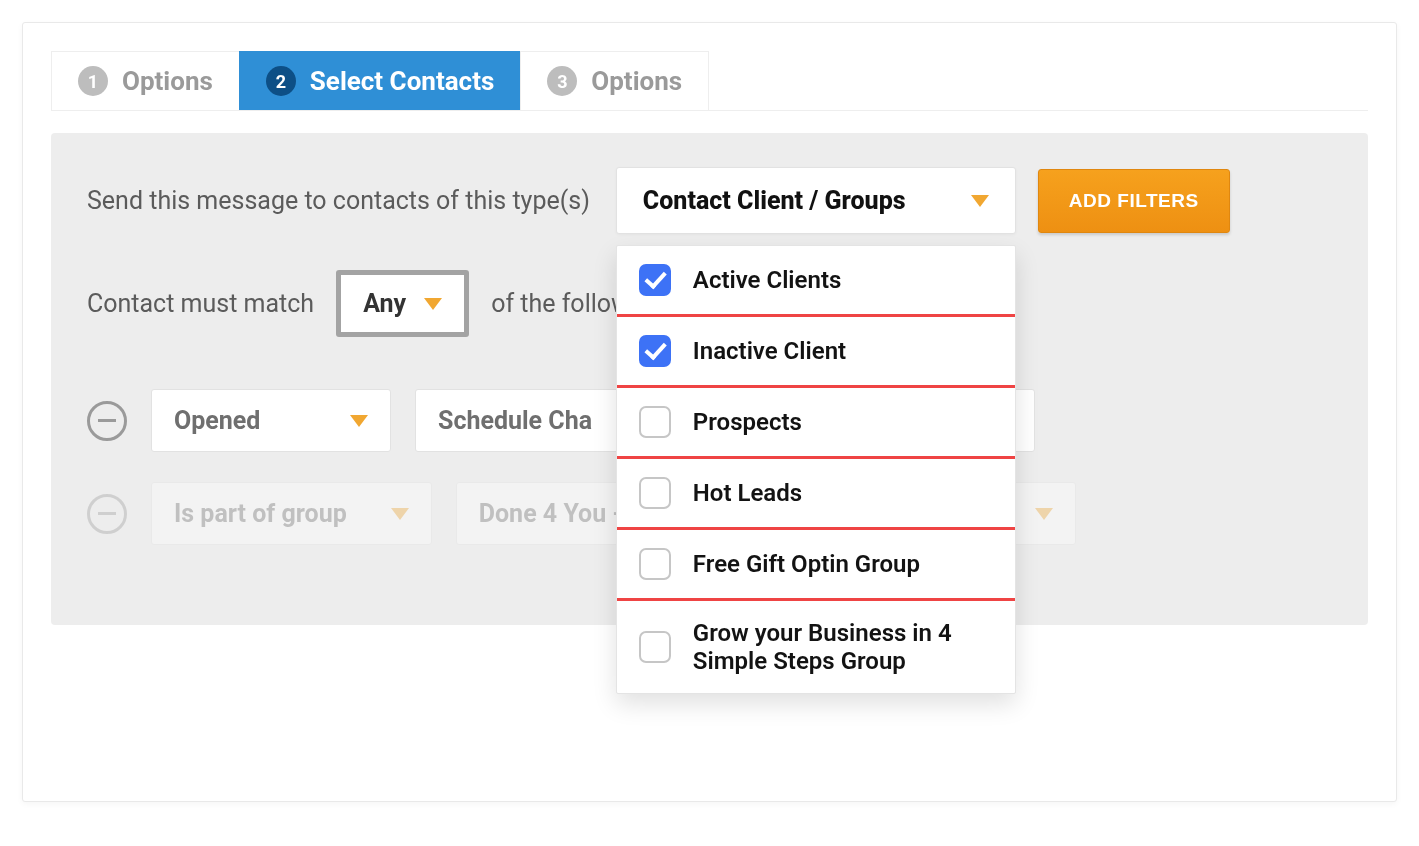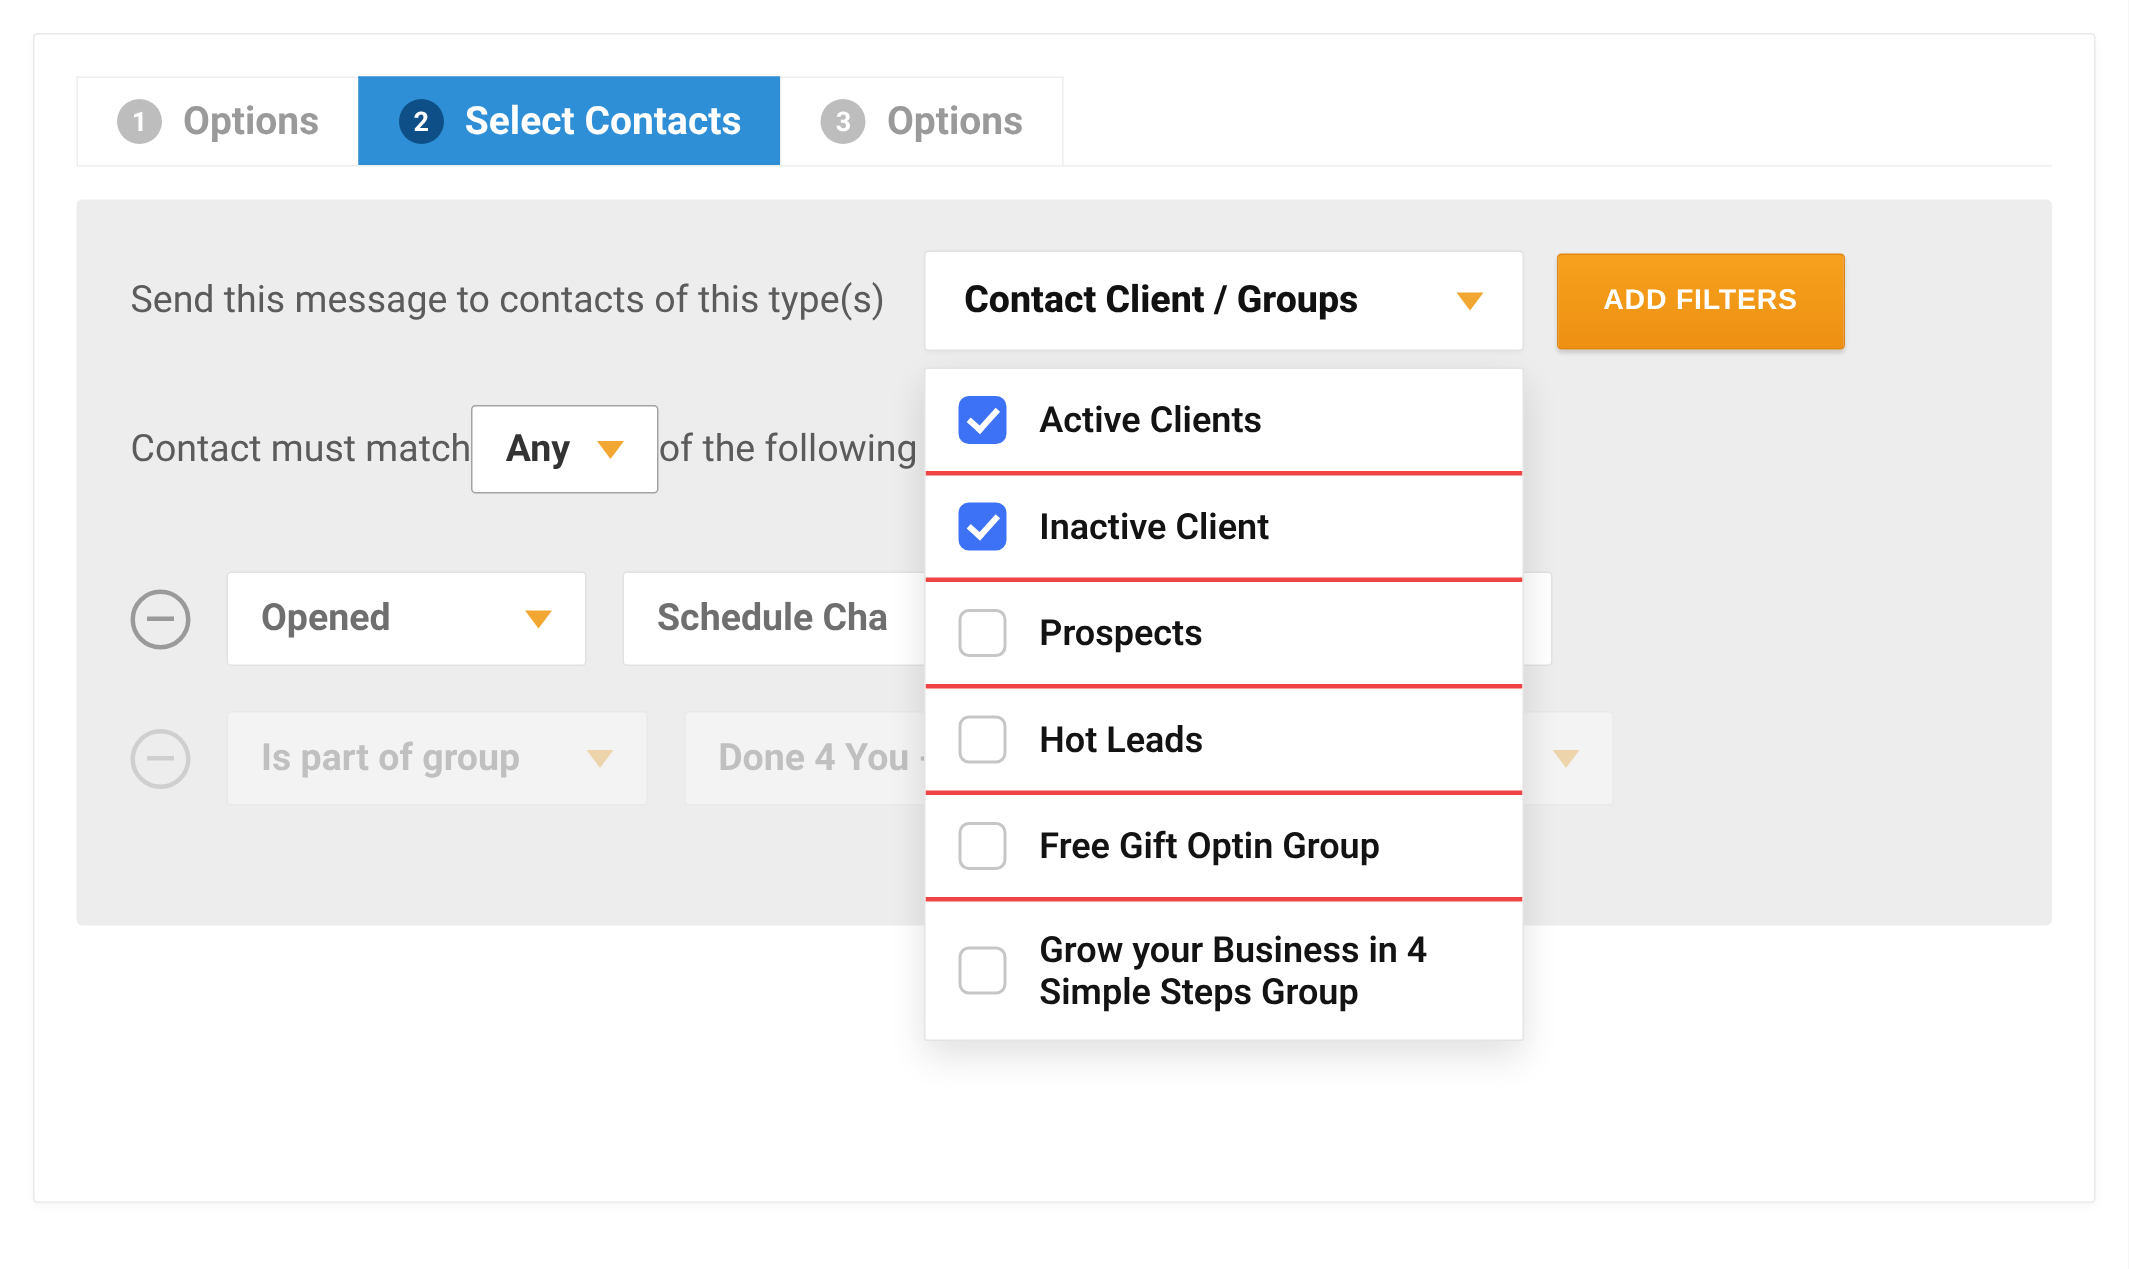--- a/index.html
+++ b/index.html
@@ -73,21 +73,21 @@
     color: #5b5b5b;
     font-weight: 400;
   }
 
   
   .select-box {
     display: inline-flex;
     align-items: center;
     justify-content: space-between;
     background: #fff;
-    border: 1px solid #a3a3a3;
+    border: 5px solid #a3a3a3;
     border-radius: 3px;
     padding: 14px 22px;
     font-size: 25px;
     font-weight: 700;
     color: #333;
     cursor: pointer;
     min-width: 120px;
   }
   .select-box .caret { margin-left: 18px; }
   .caret {
@@ -211,21 +211,21 @@
     padding: 16px 22px;
     font-size: 25px;
     font-weight: 700;
     color: #6f6f6f;
     cursor: pointer;
     gap: 44px;
   }
   .filter-select.wide { min-width: 620px; }
   .filter-select.narrow { min-width: 240px; }
 
-  .match-row { margin-top: 46px; }
+  .match-row { gap: 22px; margin-top: 46px; }
 </style>
 </head>
 <body>
 
 <div class="card">
 
   <div class="tabs">
     <div class="tab">
       <span class="step-badge">1</span>
       <span>Options</span>

